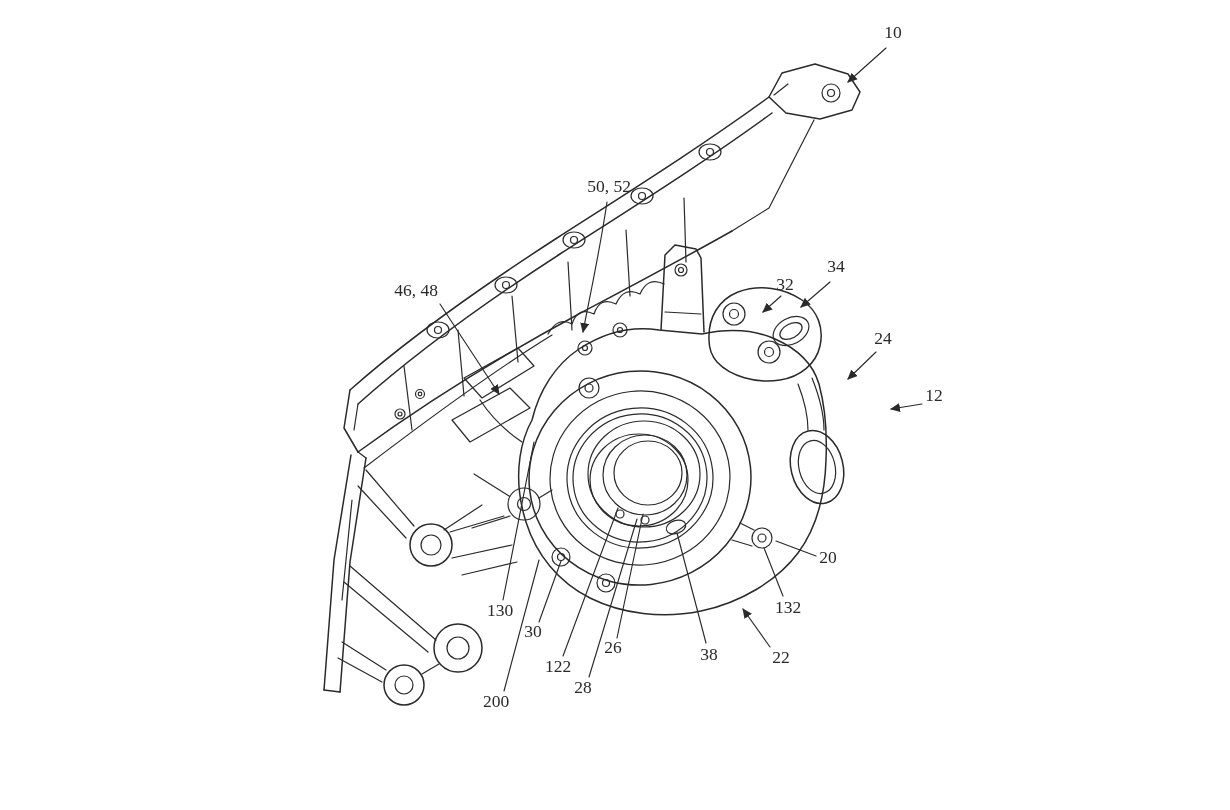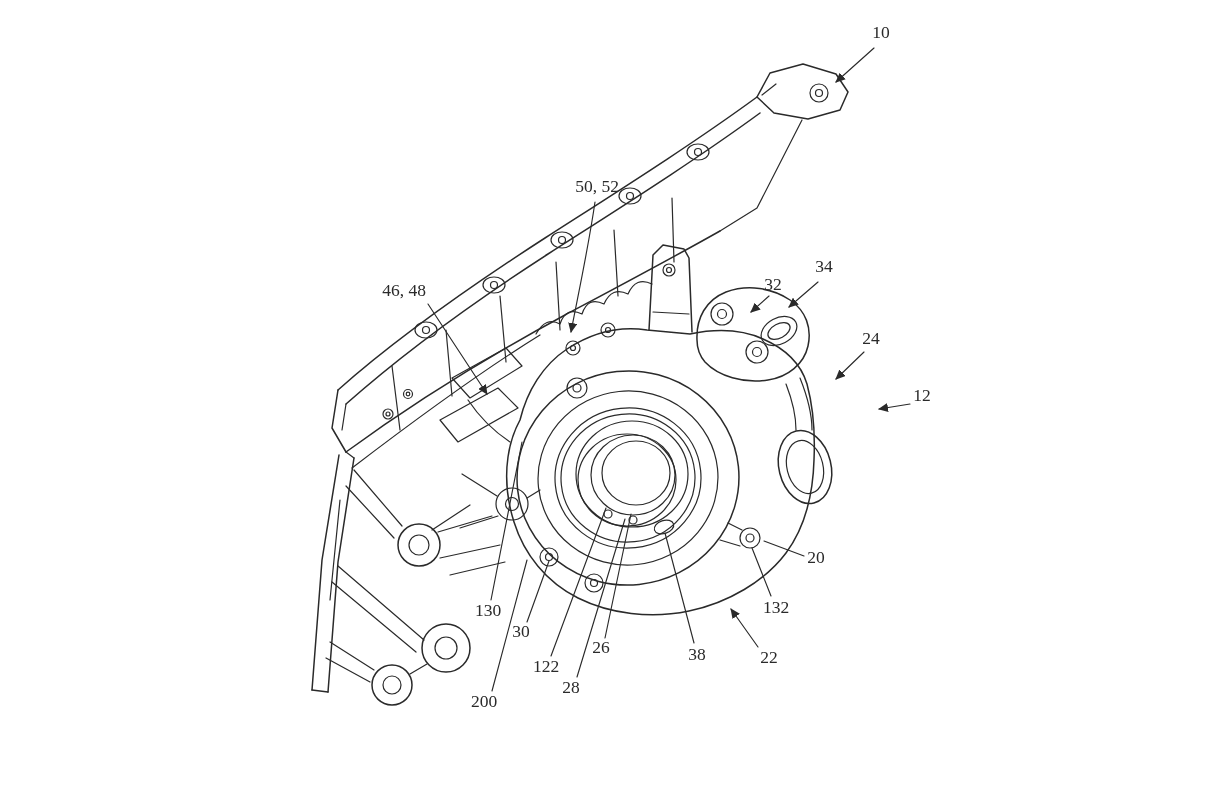--- a/index.html
+++ b/index.html
@@ -13,20 +13,21 @@
     width: 1230px;
     height: 810px;
     background: var(--bg-color);
     overflow: hidden;
   }
   .stage {
     position: relative;
     width: 1194px;
     height: 810px;
     background: var(--bg-color);
+    margin-left: 12px;
   }
   svg { display: block; }
   .part {
     stroke: var(--line-color);
     fill: none;
     stroke-width: 1.5;
     stroke-linecap: round;
     stroke-linejoin: round;
   }
   .detail {

